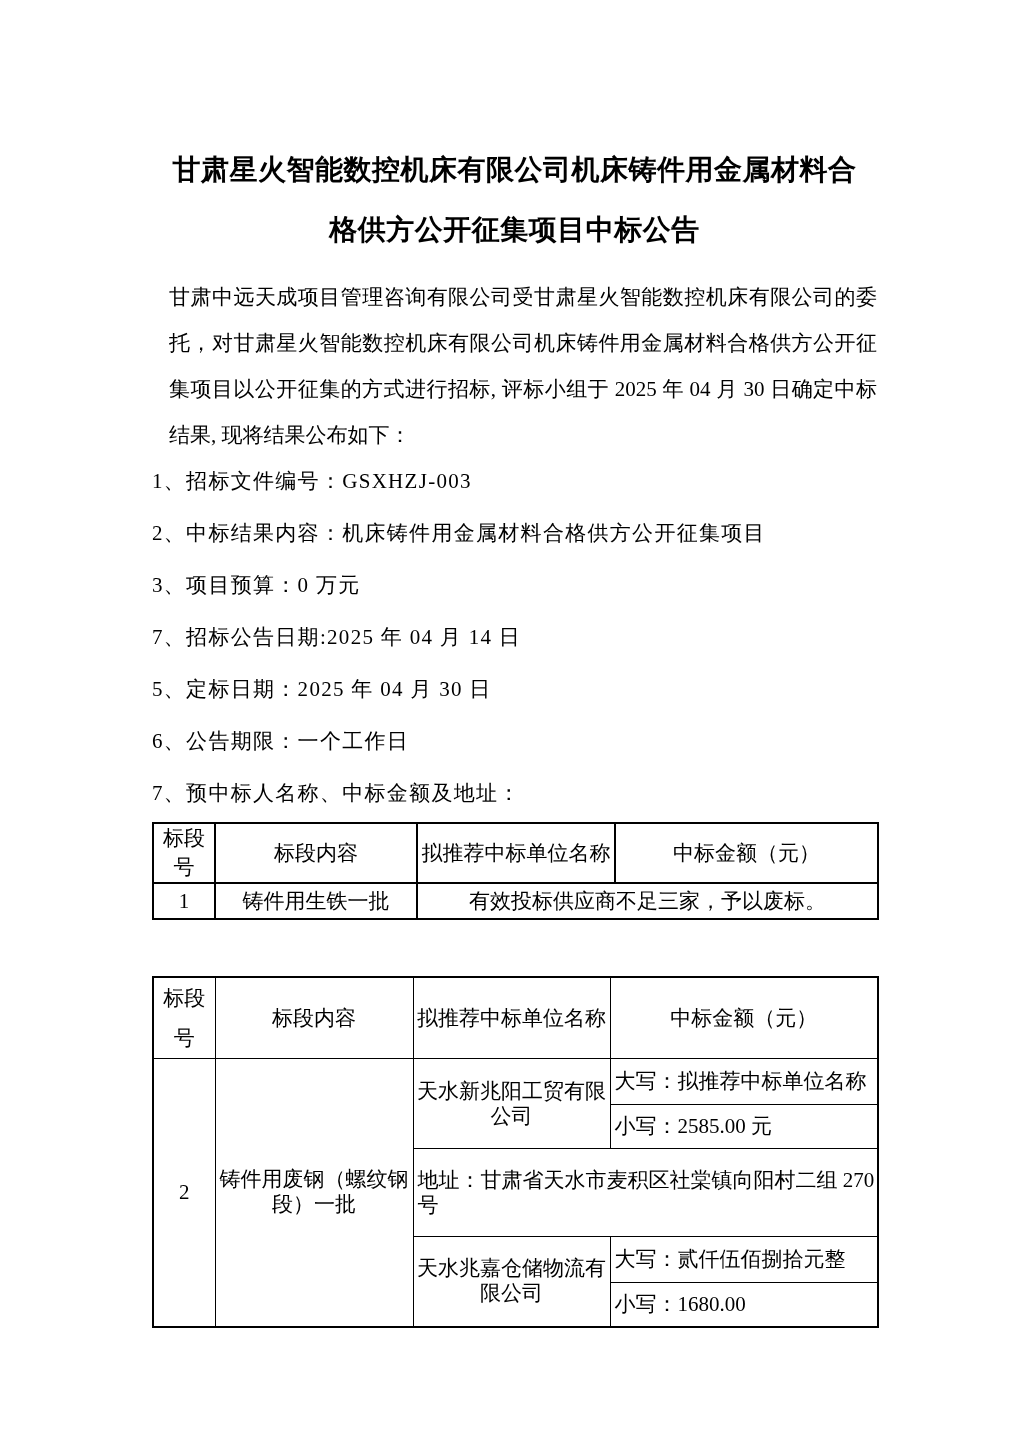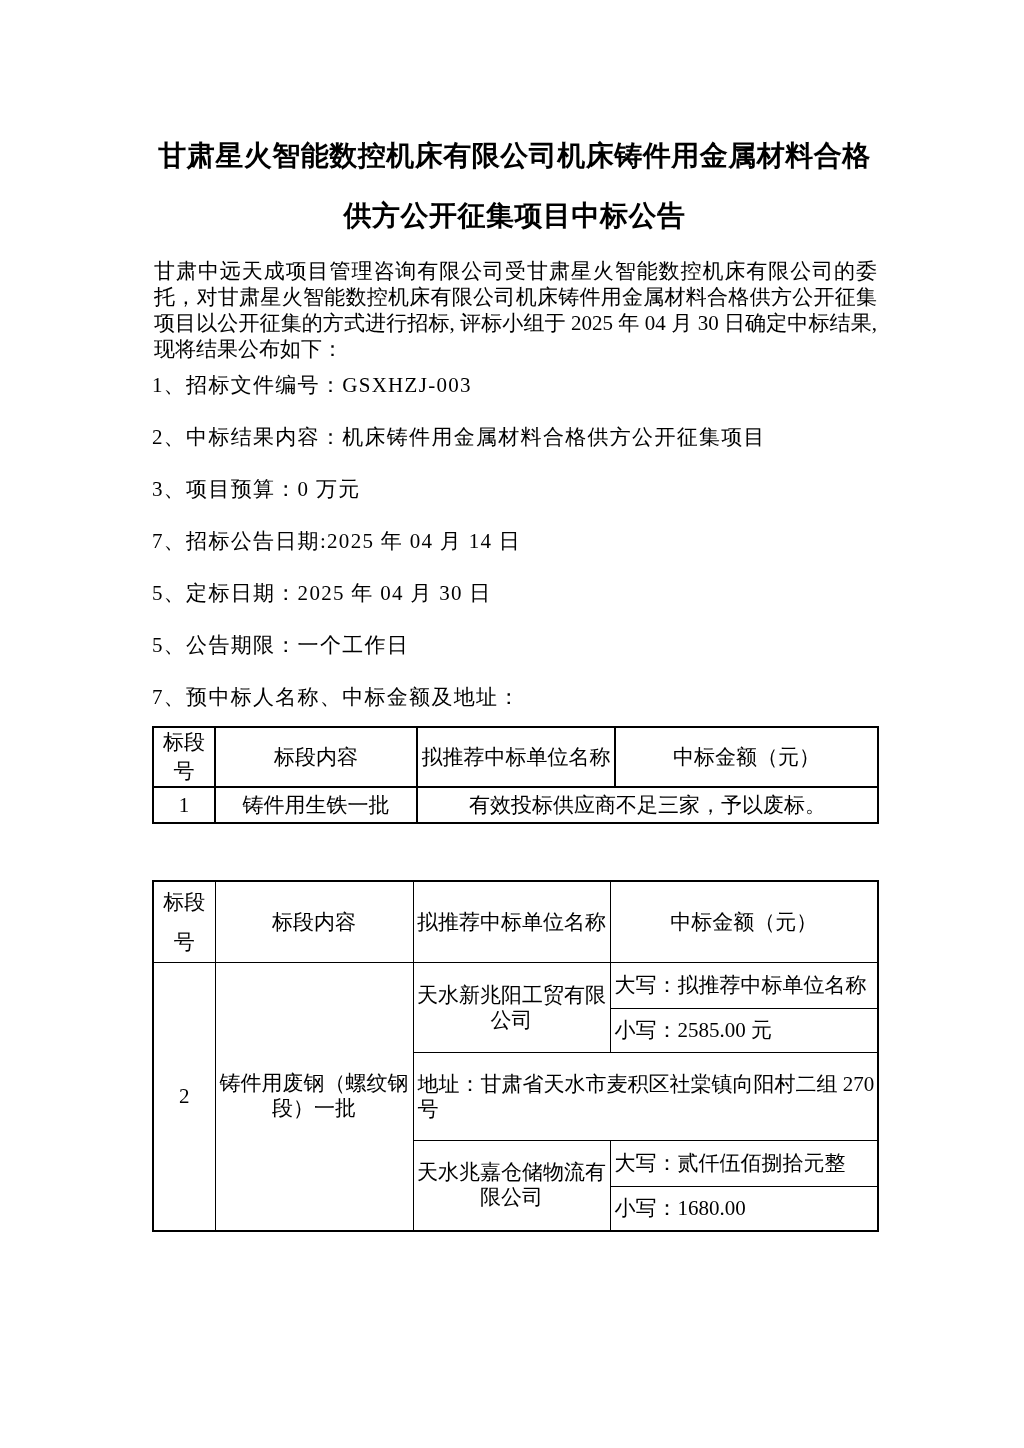--- a/index.html
+++ b/index.html
@@ -13,31 +13,31 @@
     width: 1024px;
     height: 1448px;
     margin: 0 auto;
     background: #ffffff;
     color: #000000;
     font-family: "Liberation Serif", "DejaVu Serif", serif;
     padding: 126px 147px 0 152px;
     overflow: hidden;
   }
   .doc-title {
-    margin: 0;
+    margin: 14px;
     font-size: 28px;
     font-weight: bold;
     text-align: center;
     line-height: 60px;
     letter-spacing: 0.5px;
   }
   .intro {
-    margin: 12px 0 0 2px;
+    margin: 12px 0 0 17px;
     font-size: 21px;
-    line-height: 26px;
+    line-height: 46px;
     text-align: justify;
   }
   .items {
     margin-top: 0;
   }
   .items p {
     margin: 0 0 6px 0;
     font-size: 21px;
     line-height: 46px;
     letter-spacing: 1.3px;
@@ -88,21 +88,21 @@
   <h1 class="doc-title">甘肃星火智能数控机床有限公司机床铸件用金属材料合格供方公开征集项目中标公告</h1>
 
   <p class="intro">甘肃中远天成项目管理咨询有限公司受甘肃星火智能数控机床有限公司的委托，对甘肃星火智能数控机床有限公司机床铸件用金属材料合格供方公开征集项目以公开征集的方式进行招标, 评标小组于 2025 年 04 月 30 日确定中标结果, 现将结果公布如下：</p>
 
   <div class="items">
     <p>1、招标文件编号：GSXHZJ-003</p>
     <p>2、中标结果内容：机床铸件用金属材料合格供方公开征集项目</p>
     <p>3、项目预算：0 万元</p>
     <p>7、招标公告日期:2025 年 04 月 14 日</p>
     <p>5、定标日期：2025 年 04 月 30 日</p>
-    <p>5、公告期限：一个工作日</p>
+    <p>6、公告期限：一个工作日</p>
     <p>7、预中标人名称、中标金额及地址：</p>
   </div>
 
   <table class="t1">
     <colgroup>
       <col style="width:62px">
       <col style="width:202px">
       <col style="width:198px">
       <col style="width:263px">
     </colgroup>

